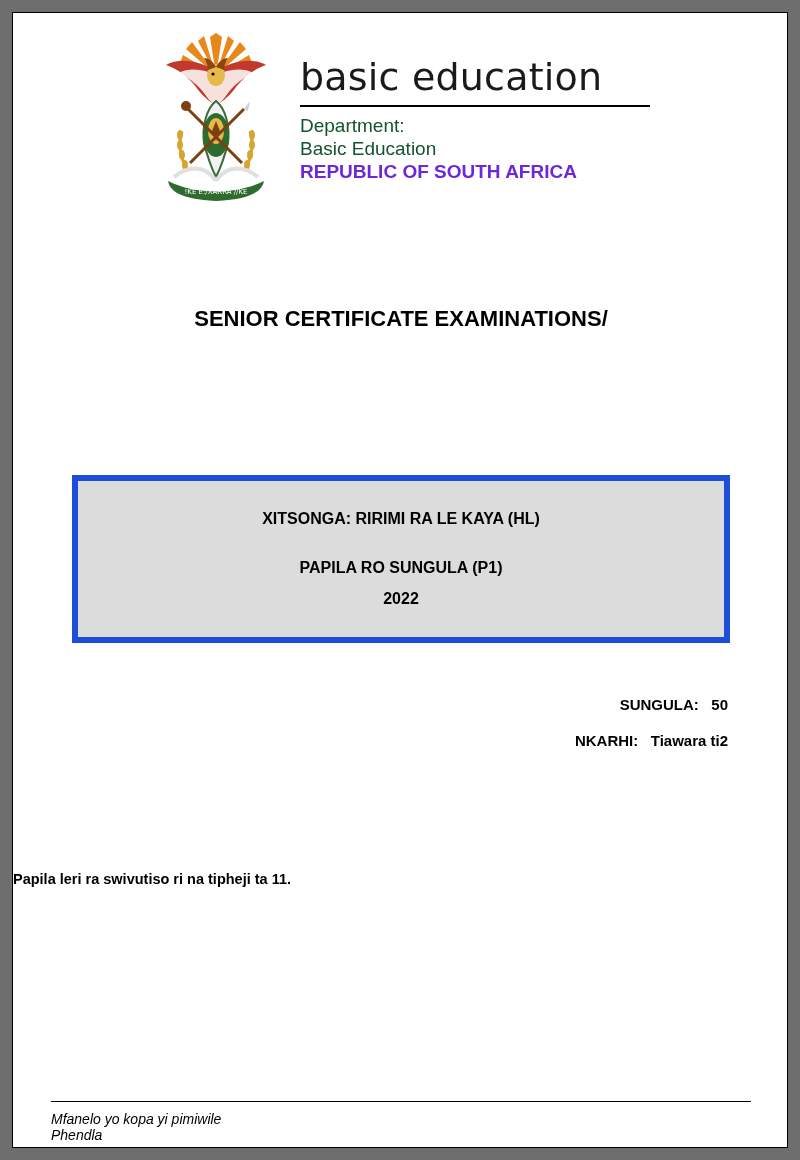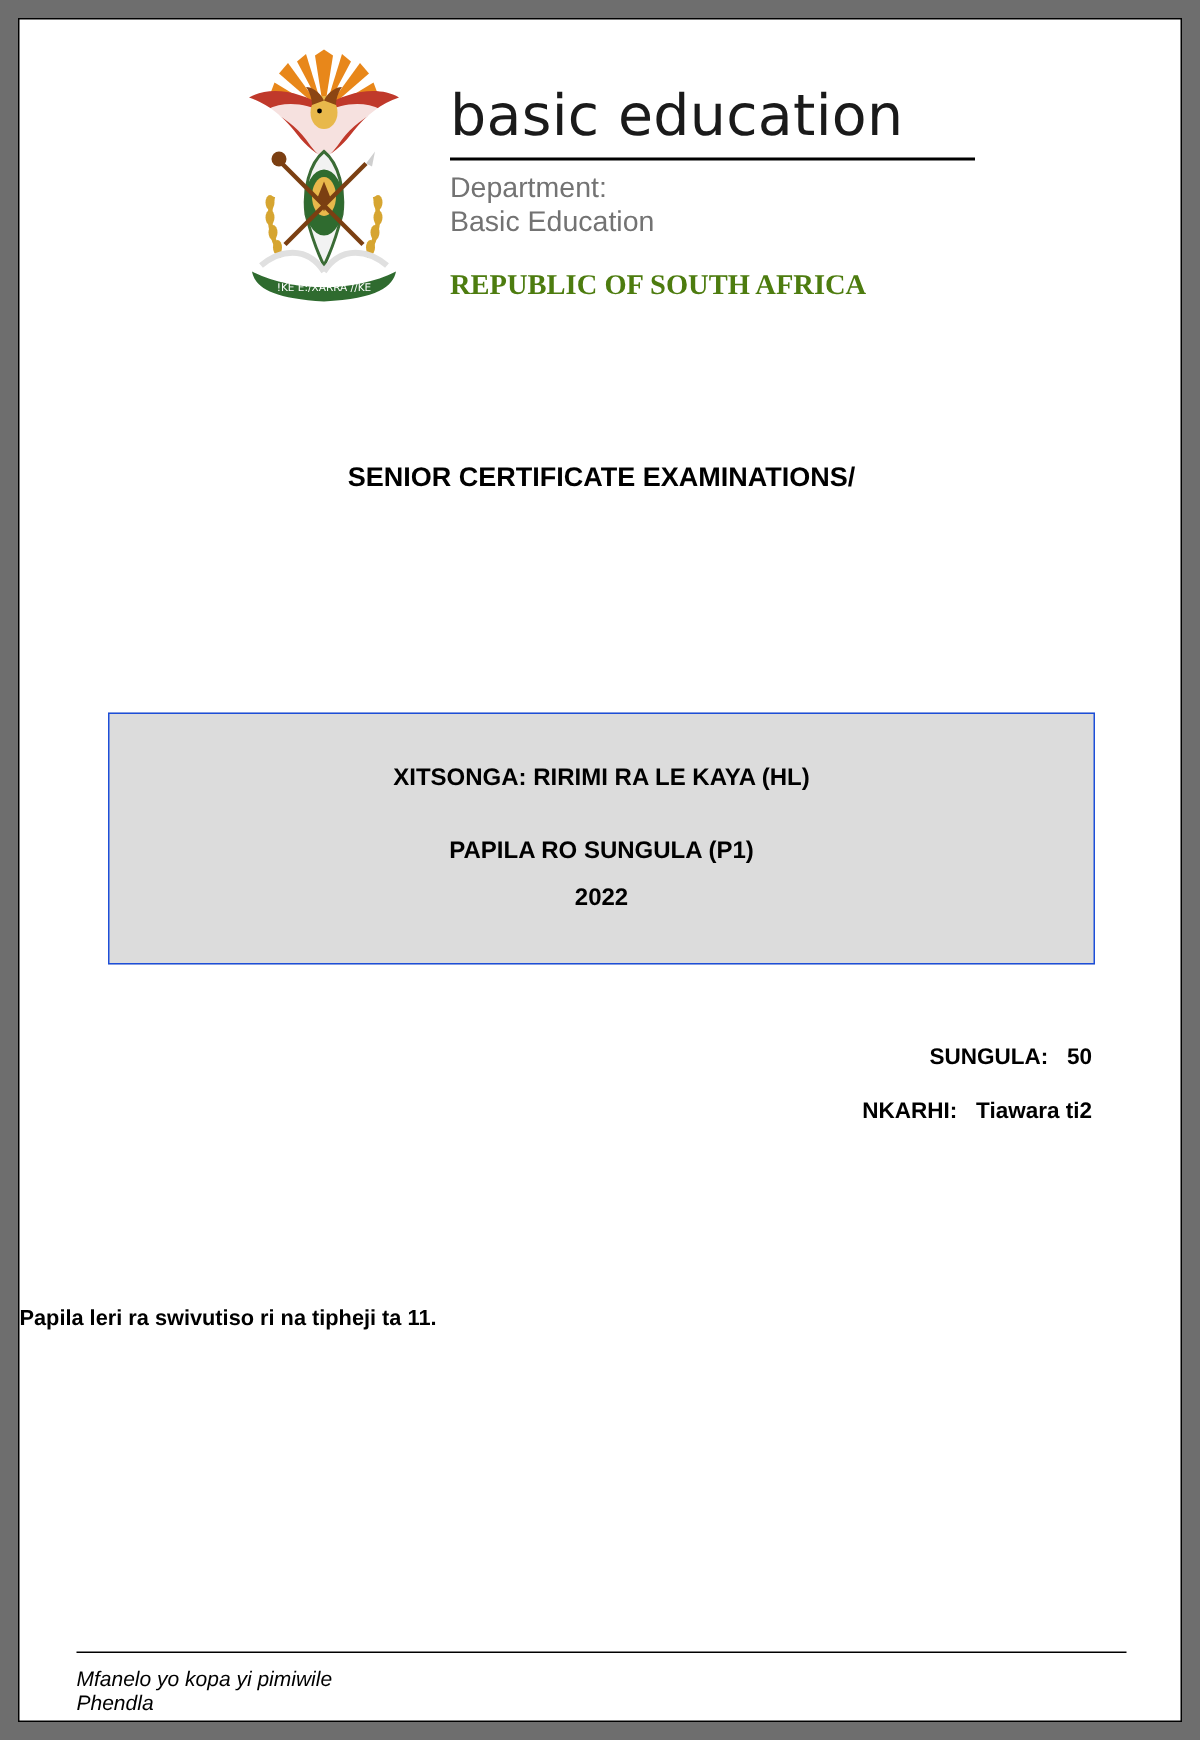--- a/index.html
+++ b/index.html
@@ -65,54 +65,53 @@
   }
   .wordmark .rule {
     width: 350px;
     height: 2px;
     background: #000;
     margin: 6px 0 7px 0;
   }
   .wordmark .dept-line {
     font-size: 19px;
     line-height: 23px;
-    color: #737373;
+    color: #14532d;
     font-weight: 400;
   }
   .wordmark .country-line {
     font-size: 19px;
     line-height: 24px;
-    color: #4d7c0f;
-    font-weight: bold;
-    margin-top: 19px;
-    font-family: Liberation Serif, serif;
+    color: #6d28d9;
+    font-weight: bold;
+    margin-top: 0;
   }
 
   
   .exam-title {
     position: absolute;
     left: 0;
     top: 292px;
     width: 776px;
     text-align: center;
-    font-size: 18px;
+    font-size: 22px;
     font-weight: bold;
     line-height: 27px;
     color: #000;
   }
 
   
   .subject-box {
     position: absolute;
     left: 59px;
     top: 462px;
     width: 658px;
     height: 168px;
     background: #dcdcdc;
-    border: 1px solid #1d4ed8;
+    border: 6px solid #1d4ed8;
     box-sizing: border-box;
     display: flex;
     flex-direction: column;
     justify-content: center;
     align-items: center;
   }
   .subject-box .line {
     text-align: center;
     font-weight: bold;
     color: #000;

